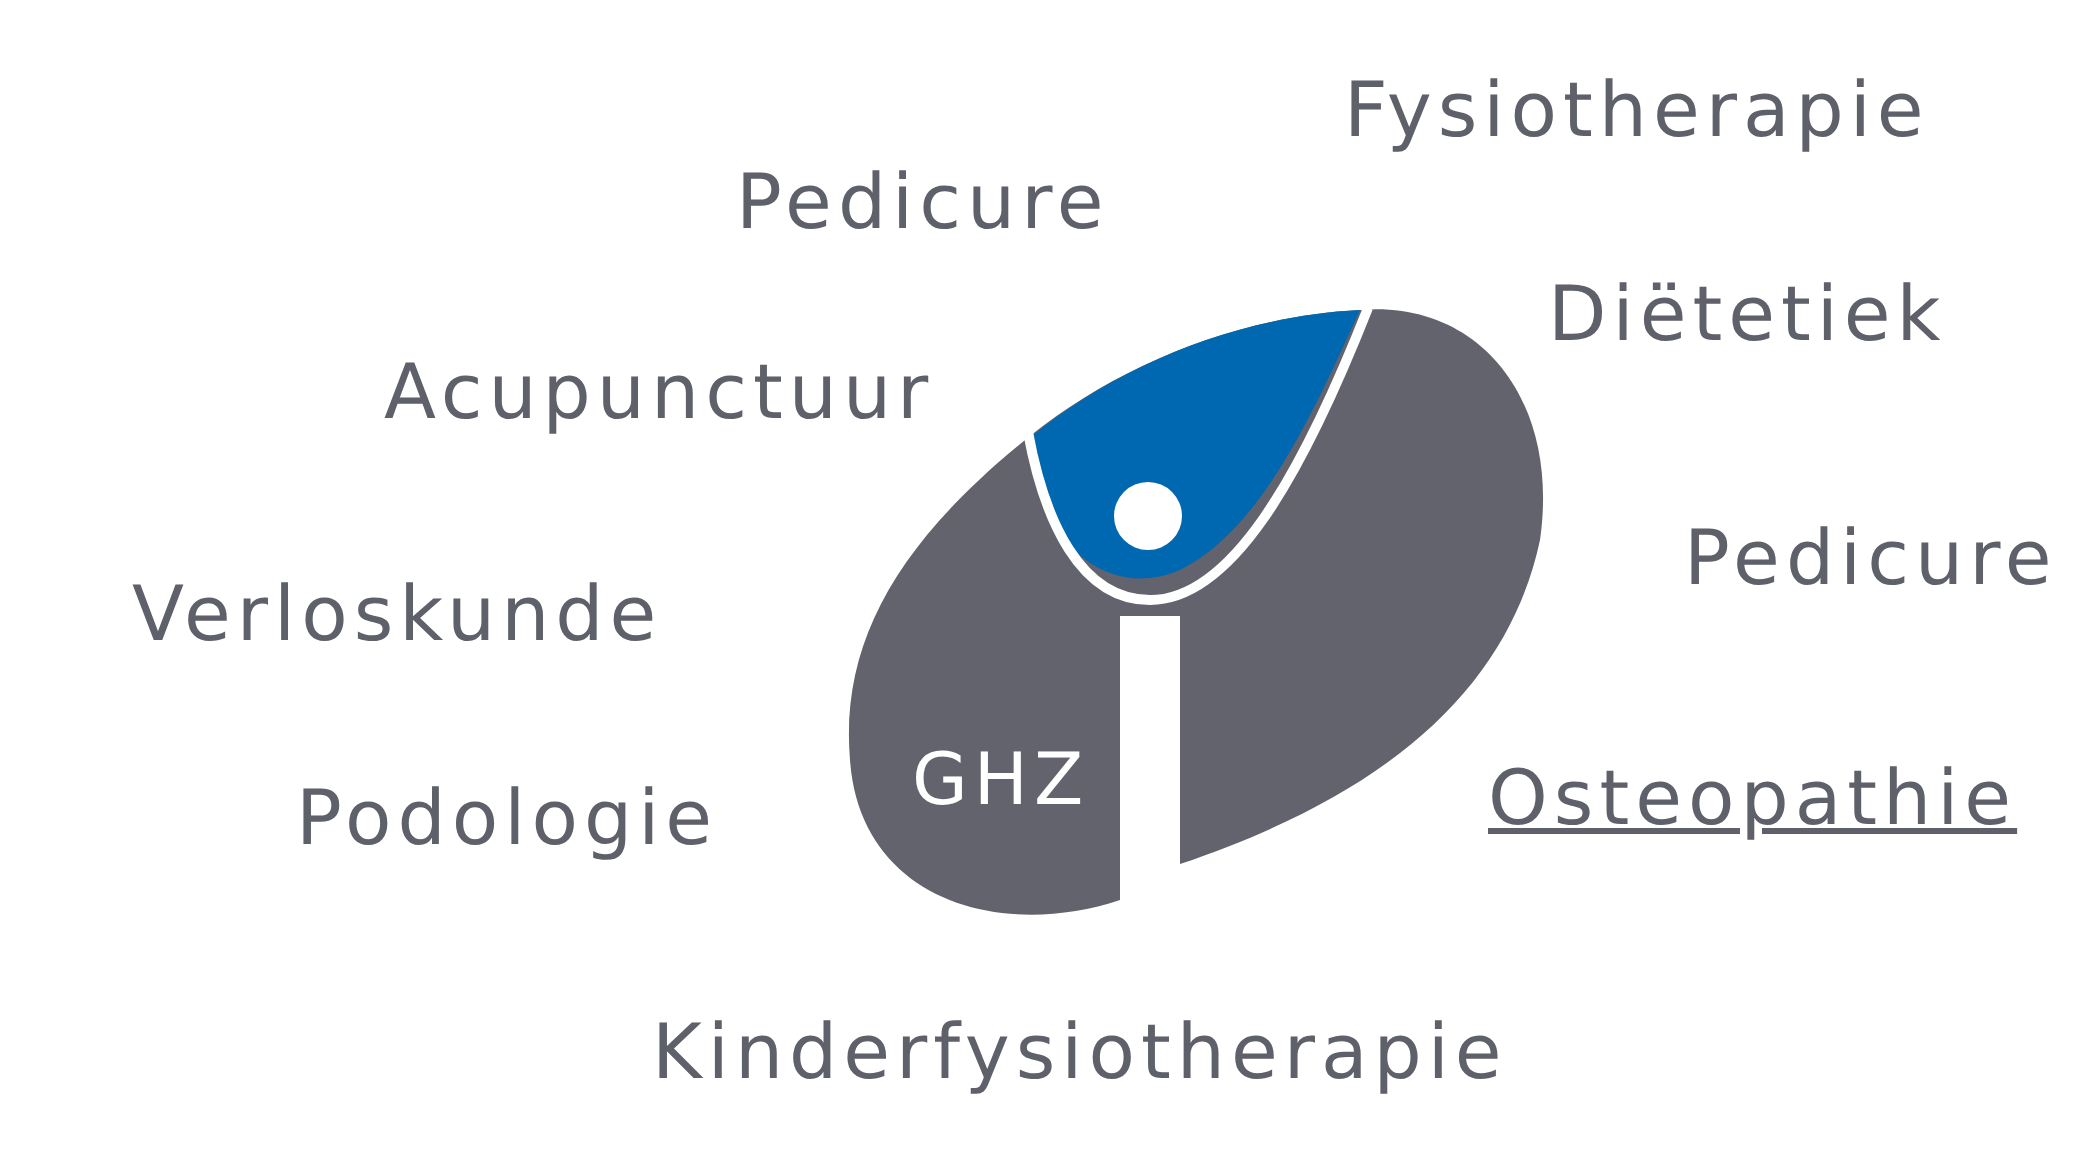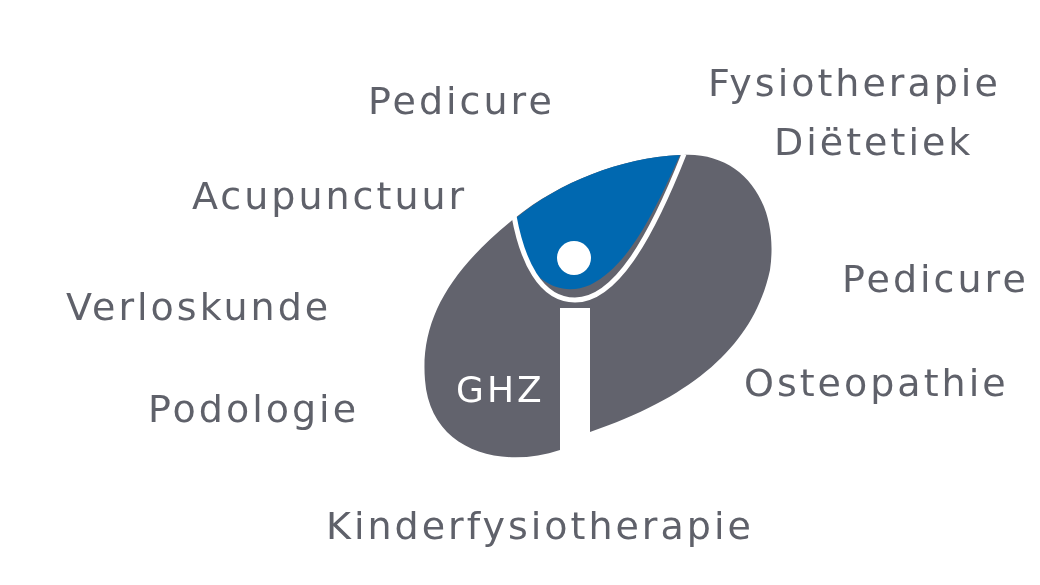--- a/index.html
+++ b/index.html
@@ -29,21 +29,21 @@
            C 518 235 516 226 516 218 Z" fill="#0068b0"></path>
 
   <path d="M 514 216 C 522 260 540 300 575 300 C 615 300 650 240 684 154" fill="none" stroke="#ffffff" stroke-width="5"></path>
 
   <circle cx="574" cy="258" r="17" fill="#ffffff"></circle>
 
   <rect x="560" y="308" width="30" height="145" fill="#ffffff"></rect>
   <text x="456" y="402" font-family="DejaVu Sans, sans-serif" font-size="36" fill="#ffffff" letter-spacing="3">GHZ</text>
 </svg>
 
-<div class="label" style="left:708px;top:36px;margin-top:28px;">Fysiotherapie</div>
+<div class="label" style="left:672px;top:36px;">Fysiotherapie</div>
 <div class="label" style="left:368px;top:82px;">Pedicure</div>
-<div class="label" style="left:774px;top:123px;text-align:center;">Diëtetiek</div>
+<div class="label" style="left:774px;top:138px;text-align:center;">Diëtetiek</div>
 <div class="label" style="left:192px;top:177px;">Acupunctuur</div>
 <div class="label" style="left:842px;top:260px;">Pedicure</div>
 <div class="label" style="left:34px;top:288px;margin-left:32px;">Verloskunde</div>
-<div class="label" style="left:744px;top:364px;">Osteopathie</div>
+<div class="label" style="left:744px;top:380px;text-decoration:underline;">Osteopathie</div>
 <div class="label" style="left:148px;top:390px;text-align:center;">Podologie</div>
 <div class="label" style="left:326px;top:507px;">Kinderfysiotherapie</div>
 
 </body></html>

